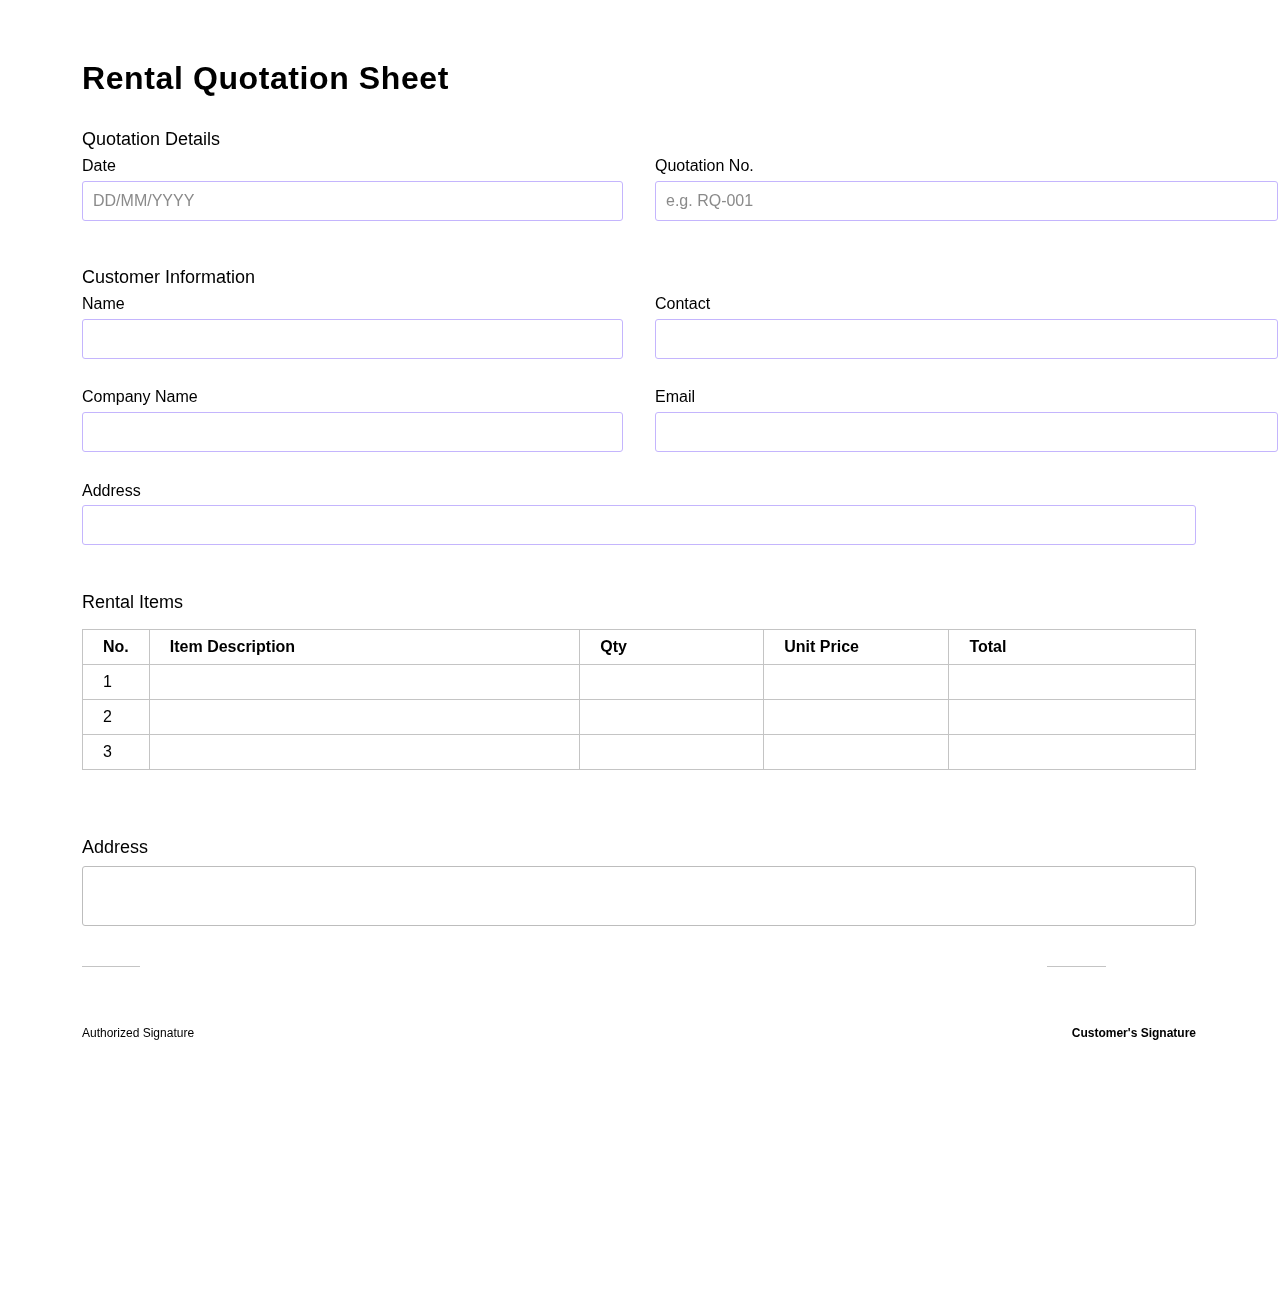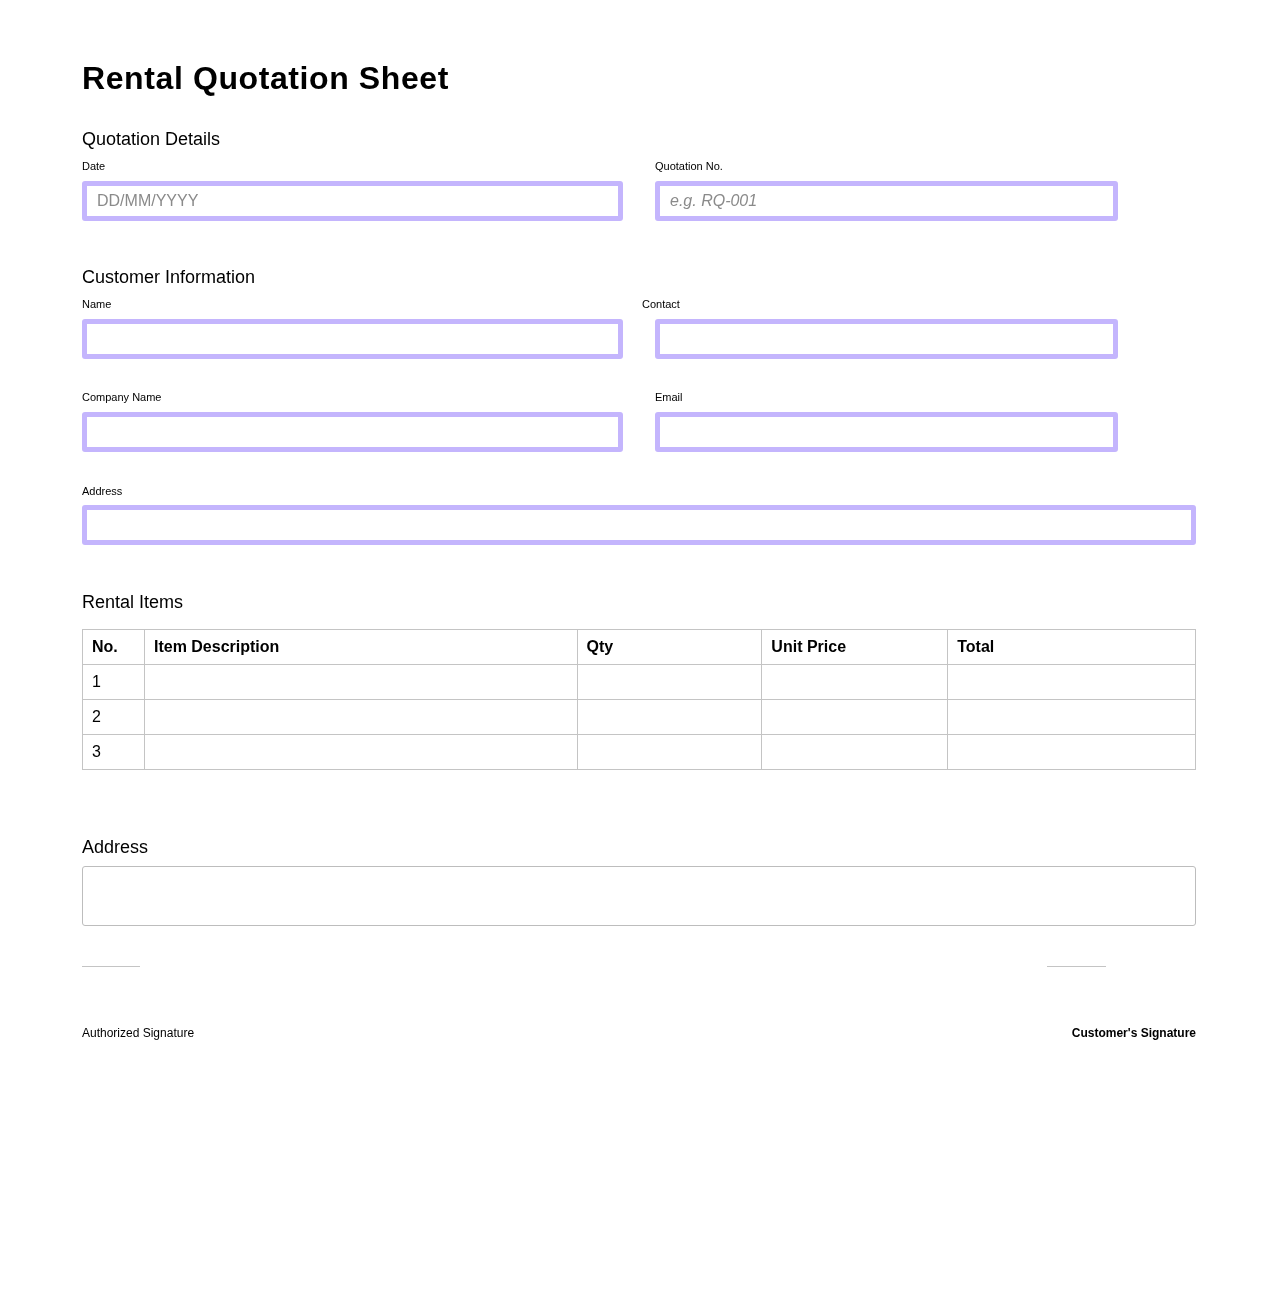--- a/index.html
+++ b/index.html
@@ -14,42 +14,42 @@
       position: absolute; left: 0; top: 58px;
       font-size: 32px; font-weight: bold; letter-spacing: 0.6px;
       line-height: 40px; white-space: nowrap;
     }
     .section-heading {
       position: absolute; left: 0;
       font-size: 18px; line-height: 22px; white-space: nowrap;
     }
     .label {
       position: absolute;
-      font-size: 11px; line-height: 20px; white-space: nowrap;
+      font-size: 16px; line-height: 20px; white-space: nowrap;
     }
     .field {
       position: absolute; height: 40px;
-      border: 5px solid #c4b5fd; border-radius: 3px;
+      border: 1px solid #c4b5fd; border-radius: 3px;
       background: #ffffff;
       font-family: "Liberation Sans", sans-serif;
       font-size: 16px; color: #000; padding: 0 10px;
       outline: none;
     }
     .field::placeholder { color: #8a8a8a; }
     .col-left { left: 0; width: 541px; }
-    .col-right { left: 573px; width: 463px; font-style: italic; }
+    .col-right { left: 573px; width: 623px; }
     .full { left: 0; width: 1114px; }
 
     table.items {
       position: absolute; left: 0; top: 629px; width: 1114px;
       border-collapse: collapse; font-size: 16px;
     }
     table.items th, table.items td {
       border: 1px solid #c4c4c4; height: 35px;
-      padding: 0 9px; text-align: left; vertical-align: middle;
+      padding: 0 20px; text-align: left; vertical-align: middle;
     }
     table.items th { font-weight: bold; }
     .grand-label { font-weight: bold; }
 
     textarea.remarks {
       position: absolute; left: 0; top: 866px; width: 1114px; height: 60px;
       border: 1px solid #bdbdbd; border-radius: 3px; resize: none;
       font-family: "Liberation Sans", sans-serif; font-size: 16px; padding: 8px 10px;
       outline: none;
     }
@@ -69,21 +69,21 @@
   <input class="field col-left" style="top: 181px;" type="text" placeholder="DD/MM/YYYY">
 
   <label class="label" style="left:573px; top:156px;">Quotation No.</label>
   <input class="field col-right" style="top: 181px;" type="text" placeholder="e.g. RQ-001">
 
   <div class="section-heading" style="top:266px;">Customer Information</div>
 
   <label class="label" style="left:0; top:294px;">Name</label>
   <input class="field col-left" style="top: 319px;" type="text">
 
-  <label class="label" style="left:560px; top:294px;">Contact</label>
+  <label class="label" style="left:573px; top:294px;">Contact</label>
   <input class="field col-right" style="top: 319px;" type="text">
 
   <label class="label" style="left:0; top:387px;">Company Name</label>
   <input class="field col-left" style="top: 412px;" type="text">
 
   <label class="label" style="left:573px; top:387px;">Email</label>
   <input class="field col-right" style="top: 412px;" type="text">
 
   <label class="label" style="left:0; top:481px;">Address</label>
   <input class="field full" style="top: 505px;" type="text">

